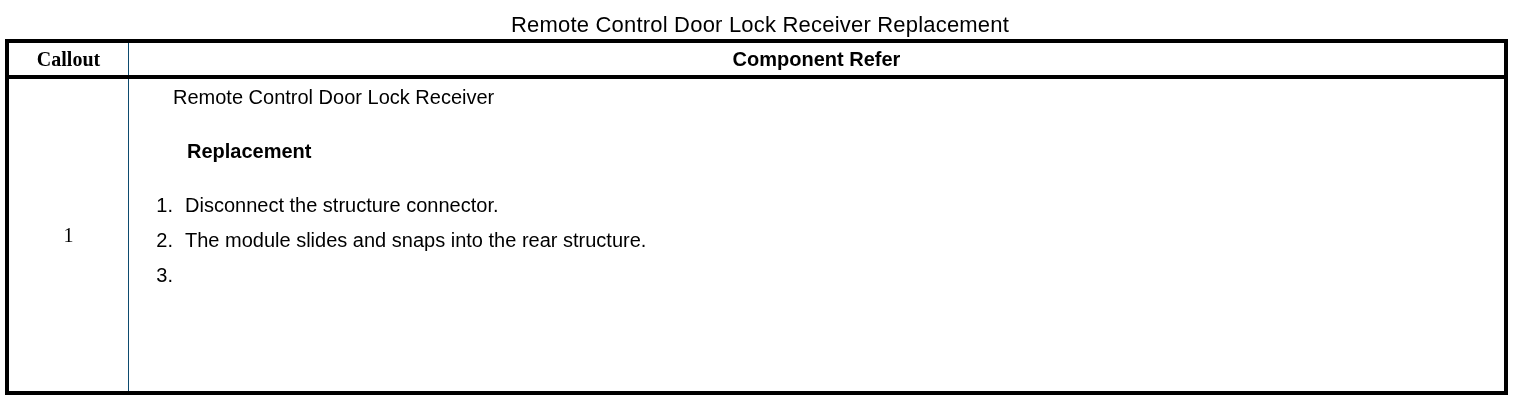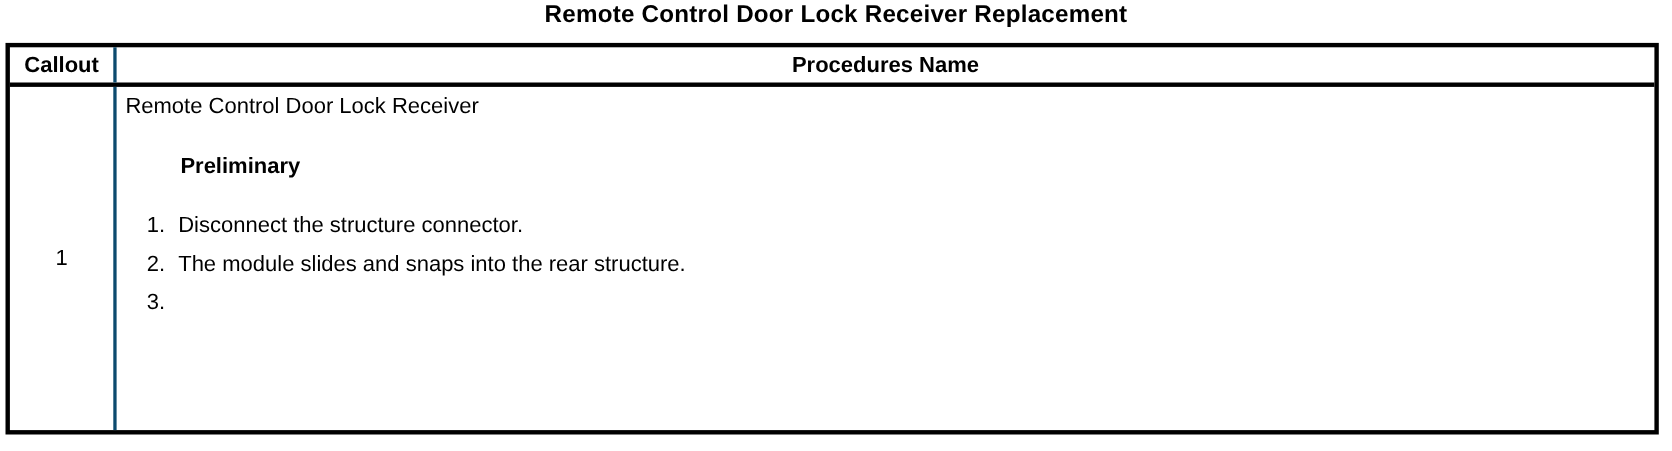--- a/index.html
+++ b/index.html
@@ -9,23 +9,23 @@
     height: 410px;
     background: #ffffff;
     color: #000000;
     font-family: "Liberation Sans", sans-serif;
     font-size: 20px;
     overflow: hidden;
   }
   .doc-title {
     height: 39px;
     box-sizing: border-box;
-    padding-top: 0;
+    padding-top: 12px;
     text-align: center;
-    font-weight: bold;
+    font-weight: normal;
     font-size: 22px;
     letter-spacing: 0.2px;
   }
   .doc-table {
     margin-left: 5px;
     width: 1503px;
     height: 356px;
     box-sizing: border-box;
     border: 4px solid #000;
     display: flex;
@@ -33,27 +33,28 @@
     background: #fff;
   }
   .header-row {
     display: flex;
     height: 36px;
     box-sizing: border-box;
     border-bottom: 4px solid #000;
     flex-shrink: 0;
   }
   .callout-cell {
-    width: 97px;
+    width: 120px;
     flex-shrink: 0;
     box-sizing: border-box;
-    border-right: 3px solid #0c4a6e;
+    border-right: 1px solid #0c4a6e;
     display: flex;
     align-items: center;
     justify-content: center;
+    font-family: Liberation Serif, serif;
   }
   .header-cell {
     font-weight: bold;
     font-size: 20px;
   }
   .component-header-cell {
     flex: 1;
     display: flex;
     align-items: center;
     justify-content: center;
@@ -82,20 +83,21 @@
     font-weight: normal;
     font-size: 20px;
   }
   .component-body {
     flex: 1;
     box-sizing: border-box;
     padding: 6px 8px 0 8px;
   }
   .component-name {
     line-height: 24px;
+    margin-left: 36px;
   }
   .procedures-heading {
     font-weight: bold;
     line-height: 24px;
     margin: 30px 0 0 50px;
   }
   ol.steps {
     list-style: none;
     margin: 30px 0 0 0;
     padding: 0;
@@ -117,31 +119,31 @@
 <body>
 
 <div class="page">
 
   <div class="doc-title">Remote Control Door Lock Receiver Replacement</div>
 
   <div class="doc-table">
 
     <div class="header-row">
       <div class="callout-cell header-cell">Callout</div>
-      <div class="component-header-cell header-cell">Procedures Name</div>
+      <div class="component-header-cell header-cell">Component Refer</div>
     </div>
 
 
     <div class="data-row">
       <div class="callout-cell body-callout">1</div>
 
       <div class="component-body">
         <div class="component-name">Remote Control Door Lock Receiver</div>
 
-        <div class="procedures-heading">Preliminary</div>
+        <div class="procedures-heading">Replacement</div>
 
         <ol class="steps">
           <li>
             <span class="step-num">1.</span>
             <span class="step-text">Disconnect the structure connector.</span>
           </li>
           <li>
             <span class="step-num">2.</span>
             <span class="step-text">The module slides and snaps into the rear structure.</span>
           </li>

